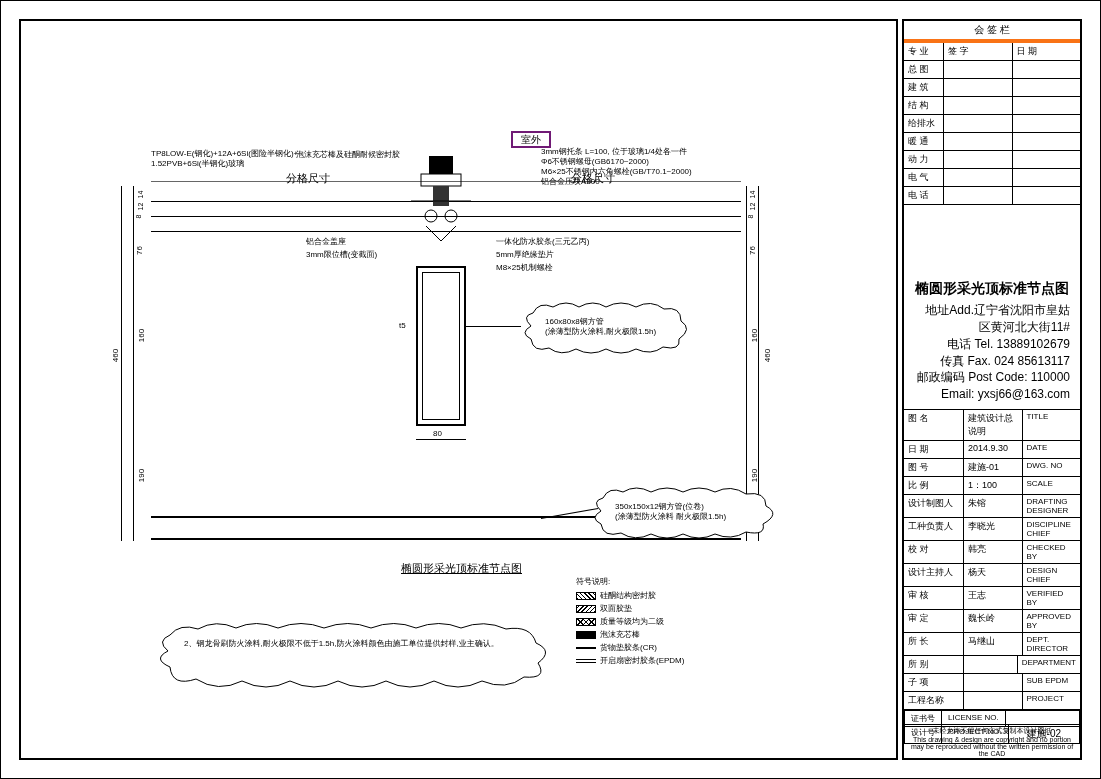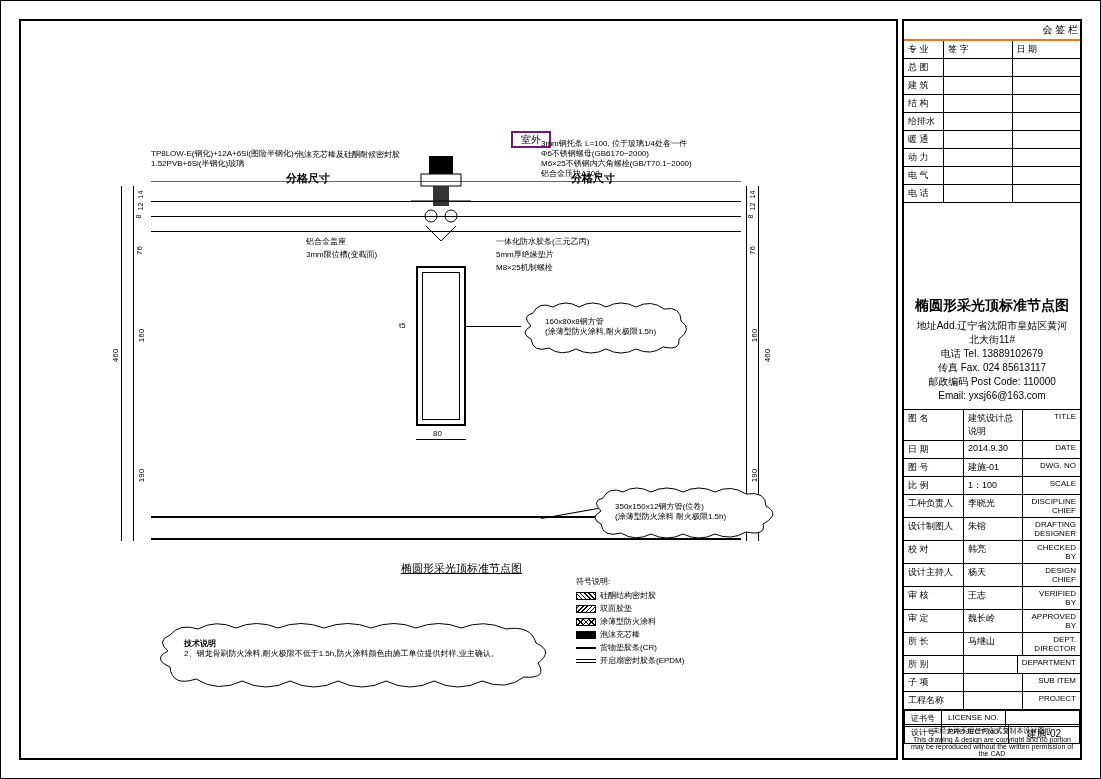--- a/index.html
+++ b/index.html
@@ -1,34 +1,34 @@
 <!DOCTYPE html>
 <html><head>
 <meta charset="utf-8">
 <style>
 *{box-sizing:border-box;margin:0;padding:0}
 body{background:#fff;font-family:"Microsoft YaHei",SimSun,Arial,sans-serif;font-size:9px;color:#000}
 .sheet{width:1101px;height:779px;border:1px solid #000;position:relative;display:flex}
 .main-area{flex:1;border:2px solid #000;margin:18px 4px 18px 18px;position:relative}
 .title-block{width:180px;border:2px solid #000;margin:18px 18px 18px 0;position:relative;display:flex;flex-direction:column;font-size:9px}
 .tb-section{border-bottom:1px solid #000}
-.tb-header{text-align:right;border-bottom:2px solid #f97316;padding:2px;font-size:10px}
+.tb-header{text-align:center;border-bottom:4px solid #f97316;padding:2px;font-size:10px}
 .tb-row{display:flex;border-bottom:1px solid #000;min-height:14px}
 .tb-row:last-child{border-bottom:none}
 .tb-cell{padding:2px 4px;border-right:1px solid #000;flex:1}
 .tb-cell:last-child{border-right:none}
 .tb-cell.c1{flex:0 0 40px}
 .tb-cell.c2{flex:0 0 60px}
-.tb-cell.r{text-align:right;font-size:8px}
+.tb-cell.r{text-align:left;font-size:8px}
 .company{text-align:center;padding:6px 4px}
 .company-name{font-size:14px;font-weight:bold;margin-bottom:4px}
-.company-info{font-size:10px;text-align:center;padding:0 6px;line-height:1.4}
+.company-info{font-size:12px;text-align:right;padding:0 6px;line-height:1.4}
 .drawing{position:absolute;inset:0}
 .label{position:absolute;font-size:9px;white-space:nowrap}
-.dim-label{font-size:11px;font-weight:bold}
+.dim-label{font-size:11px;font-weight:normal}
 .title-under{text-decoration:underline}
 .box-room{border:2px solid #701a75;padding:1px 8px;font-size:10px}
 .cloud{position:absolute}
 .cloud svg{overflow:visible}
 .cloud-text{position:absolute;font-size:8px;line-height:1.3}
 .legend{position:absolute;font-size:8px}
 .legend-row{display:flex;align-items:center;margin-bottom:2px;gap:4px}
 .legend-sw{width:20px;height:8px;border:1px solid #000;flex-shrink:0}
 .sw-hatch1{background:repeating-linear-gradient(45deg,#000 0,#000 1px,transparent 1px,transparent 3px)}
 .sw-hatch2{background:repeating-linear-gradient(-45deg,#000 0,#000 1px,#fff 1px,#fff 3px)}
@@ -94,21 +94,21 @@
 
       <div class="label dim-label" style="left:265px;top:150px">分格尺寸</div>
       <div class="label dim-label" style="left:550px;top:150px">分格尺寸</div>
 
       <div class="label" style="left:130px;top:128px;font-size:8px;line-height:1.2">
         <div>TP8LOW-E(钢化)+12A+6Si(图险半钢化)+</div>
         <div>1.52PVB+6Si(半钢化)玻璃</div>
       </div>
       <div class="label" style="left:275px;top:128px;font-size:8px">泡沫充芯棒及硅酮耐候密封胶</div>
 
-      <div class="label" style="left:520px;top:118px;font-size:8px;line-height:1.25">
+      <div class="label" style="left:520px;top:126px;font-size:8px;line-height:1.25">
         <div>3mm钢托条 L=100, 位于玻璃1/4处各一件</div>
         <div>Φ6不锈钢螺母(GB6170~2000)</div>
         <div>M6×25不锈钢内六角螺栓(GB/T70.1~2000)</div>
         <div>铝合金压块A300</div>
       </div>
 
       <div class="label" style="left:285px;top:215px;font-size:8px;line-height:1.6">
         <div>铝合金盖座</div>
         <div>3mm限位槽(变截面)</div>
       </div>
@@ -168,21 +168,21 @@
             <div class="legend-row">
               <div class="legend-sw sw-hatch1"></div>
               <span>硅酮结构密封胶</span>
             </div>
             <div class="legend-row">
               <div class="legend-sw sw-hatch2"></div>
               <span>双面胶垫</span>
             </div>
             <div class="legend-row">
               <div class="legend-sw sw-cross"></div>
-              <span>涂薄型防火涂料</span>
+              <span>质量等级均为二级</span>
             </div>
             <div class="legend-row">
               <div class="legend-sw sw-solid"></div>
               <span>泡沫充芯棒</span>
             </div>
             <div class="legend-row">
               <div class="legend-sw sw-line"></div>
               <span>货物垫胶条(CR)</span>
             </div>
             <div class="legend-row">
@@ -190,21 +190,20 @@
               <span>开启扇密封胶条(EPDM)</span>
             </div>
           </div>
       </div>
 
       <div class="cloud" style="left:135px;top:600px">
         <svg width="400" height="75">
             <path d="M12 30 Q0 20 14 14 Q24 2 42 8 Q60 -2 80 7 Q100 -2 122 7 Q145 -2 168 7 Q192 -2 215 7 Q238 -2 260 7 Q283 -2 305 7 Q328 -2 350 8 Q375 4 380 22 Q398 30 382 42 Q392 58 368 56 Q350 70 326 60 Q302 72 278 60 Q254 72 230 60 Q206 72 182 60 Q158 72 134 60 Q110 72 86 60 Q62 72 40 58 Q16 66 14 46 Q-4 38 12 30 Z" fill="#fff" stroke="#000"></path>
           </svg>
         <div class="cloud-text" style="left:28px;top:18px;width:350px">
-          <div style="font-weight:bold">技术说明</div>
           <div>2、钢龙骨刷防火涂料,耐火极限不低于1.5h,防火涂料颜色由施工单位提供封样,业主确认。</div>
         </div>
       </div>
 
     </div>
   </div>
 
   <div class="title-block">
 
     <div class="tb-section">
@@ -286,30 +285,30 @@
           <div class="tb-cell c2">图 号</div>
           <div class="tb-cell">建施-01</div>
           <div class="tb-cell r">DWG. NO</div>
         </div>
         <div class="tb-row">
           <div class="tb-cell c2">比 例</div>
           <div class="tb-cell">1：100</div>
           <div class="tb-cell r">SCALE</div>
         </div>
         <div class="tb-row">
+          <div class="tb-cell c2">设计制图人</div>
+          <div class="tb-cell">朱镕</div>
+          <div class="tb-cell r">DRAFTING DESIGNER</div>
+        </div>
+        <div class="tb-row">
           <div class="tb-cell c2">工种负责人</div>
           <div class="tb-cell">李晓光</div>
           <div class="tb-cell r">DISCIPLINE CHIEF</div>
         </div>
         <div class="tb-row">
-          <div class="tb-cell c2">设计制图人</div>
-          <div class="tb-cell">朱镕</div>
-          <div class="tb-cell r">DRAFTING DESIGNER</div>
-        </div>
-        <div class="tb-row">
           <div class="tb-cell c2">校 对</div>
           <div class="tb-cell">韩亮</div>
           <div class="tb-cell r">CHECKED BY</div>
         </div>
         <div class="tb-row">
           <div class="tb-cell c2">设计主持人</div>
           <div class="tb-cell">杨天</div>
           <div class="tb-cell r">DESIGN CHIEF</div>
         </div>
         <div class="tb-row">
@@ -328,21 +327,21 @@
           <div class="tb-cell r">DEPT. DIRECTOR</div>
         </div>
         <div class="tb-row">
           <div class="tb-cell c2">所 别</div>
           <div class="tb-cell"></div>
           <div class="tb-cell r">DEPARTMENT</div>
         </div>
         <div class="tb-row">
           <div class="tb-cell c2">子 项</div>
           <div class="tb-cell"></div>
-          <div class="tb-cell r">SUB ITEM</div>
+          <div class="tb-cell r">SUB EPDM</div>
         </div>
         <div class="tb-row">
           <div class="tb-cell c2">工程名称</div>
           <div class="tb-cell"></div>
           <div class="tb-cell r">PROJECT</div>
         </div>
       </div>
 
     <div style="height:48px;position:relative">
       <div class="corner-box" style="left:0;top:0;right:0">

